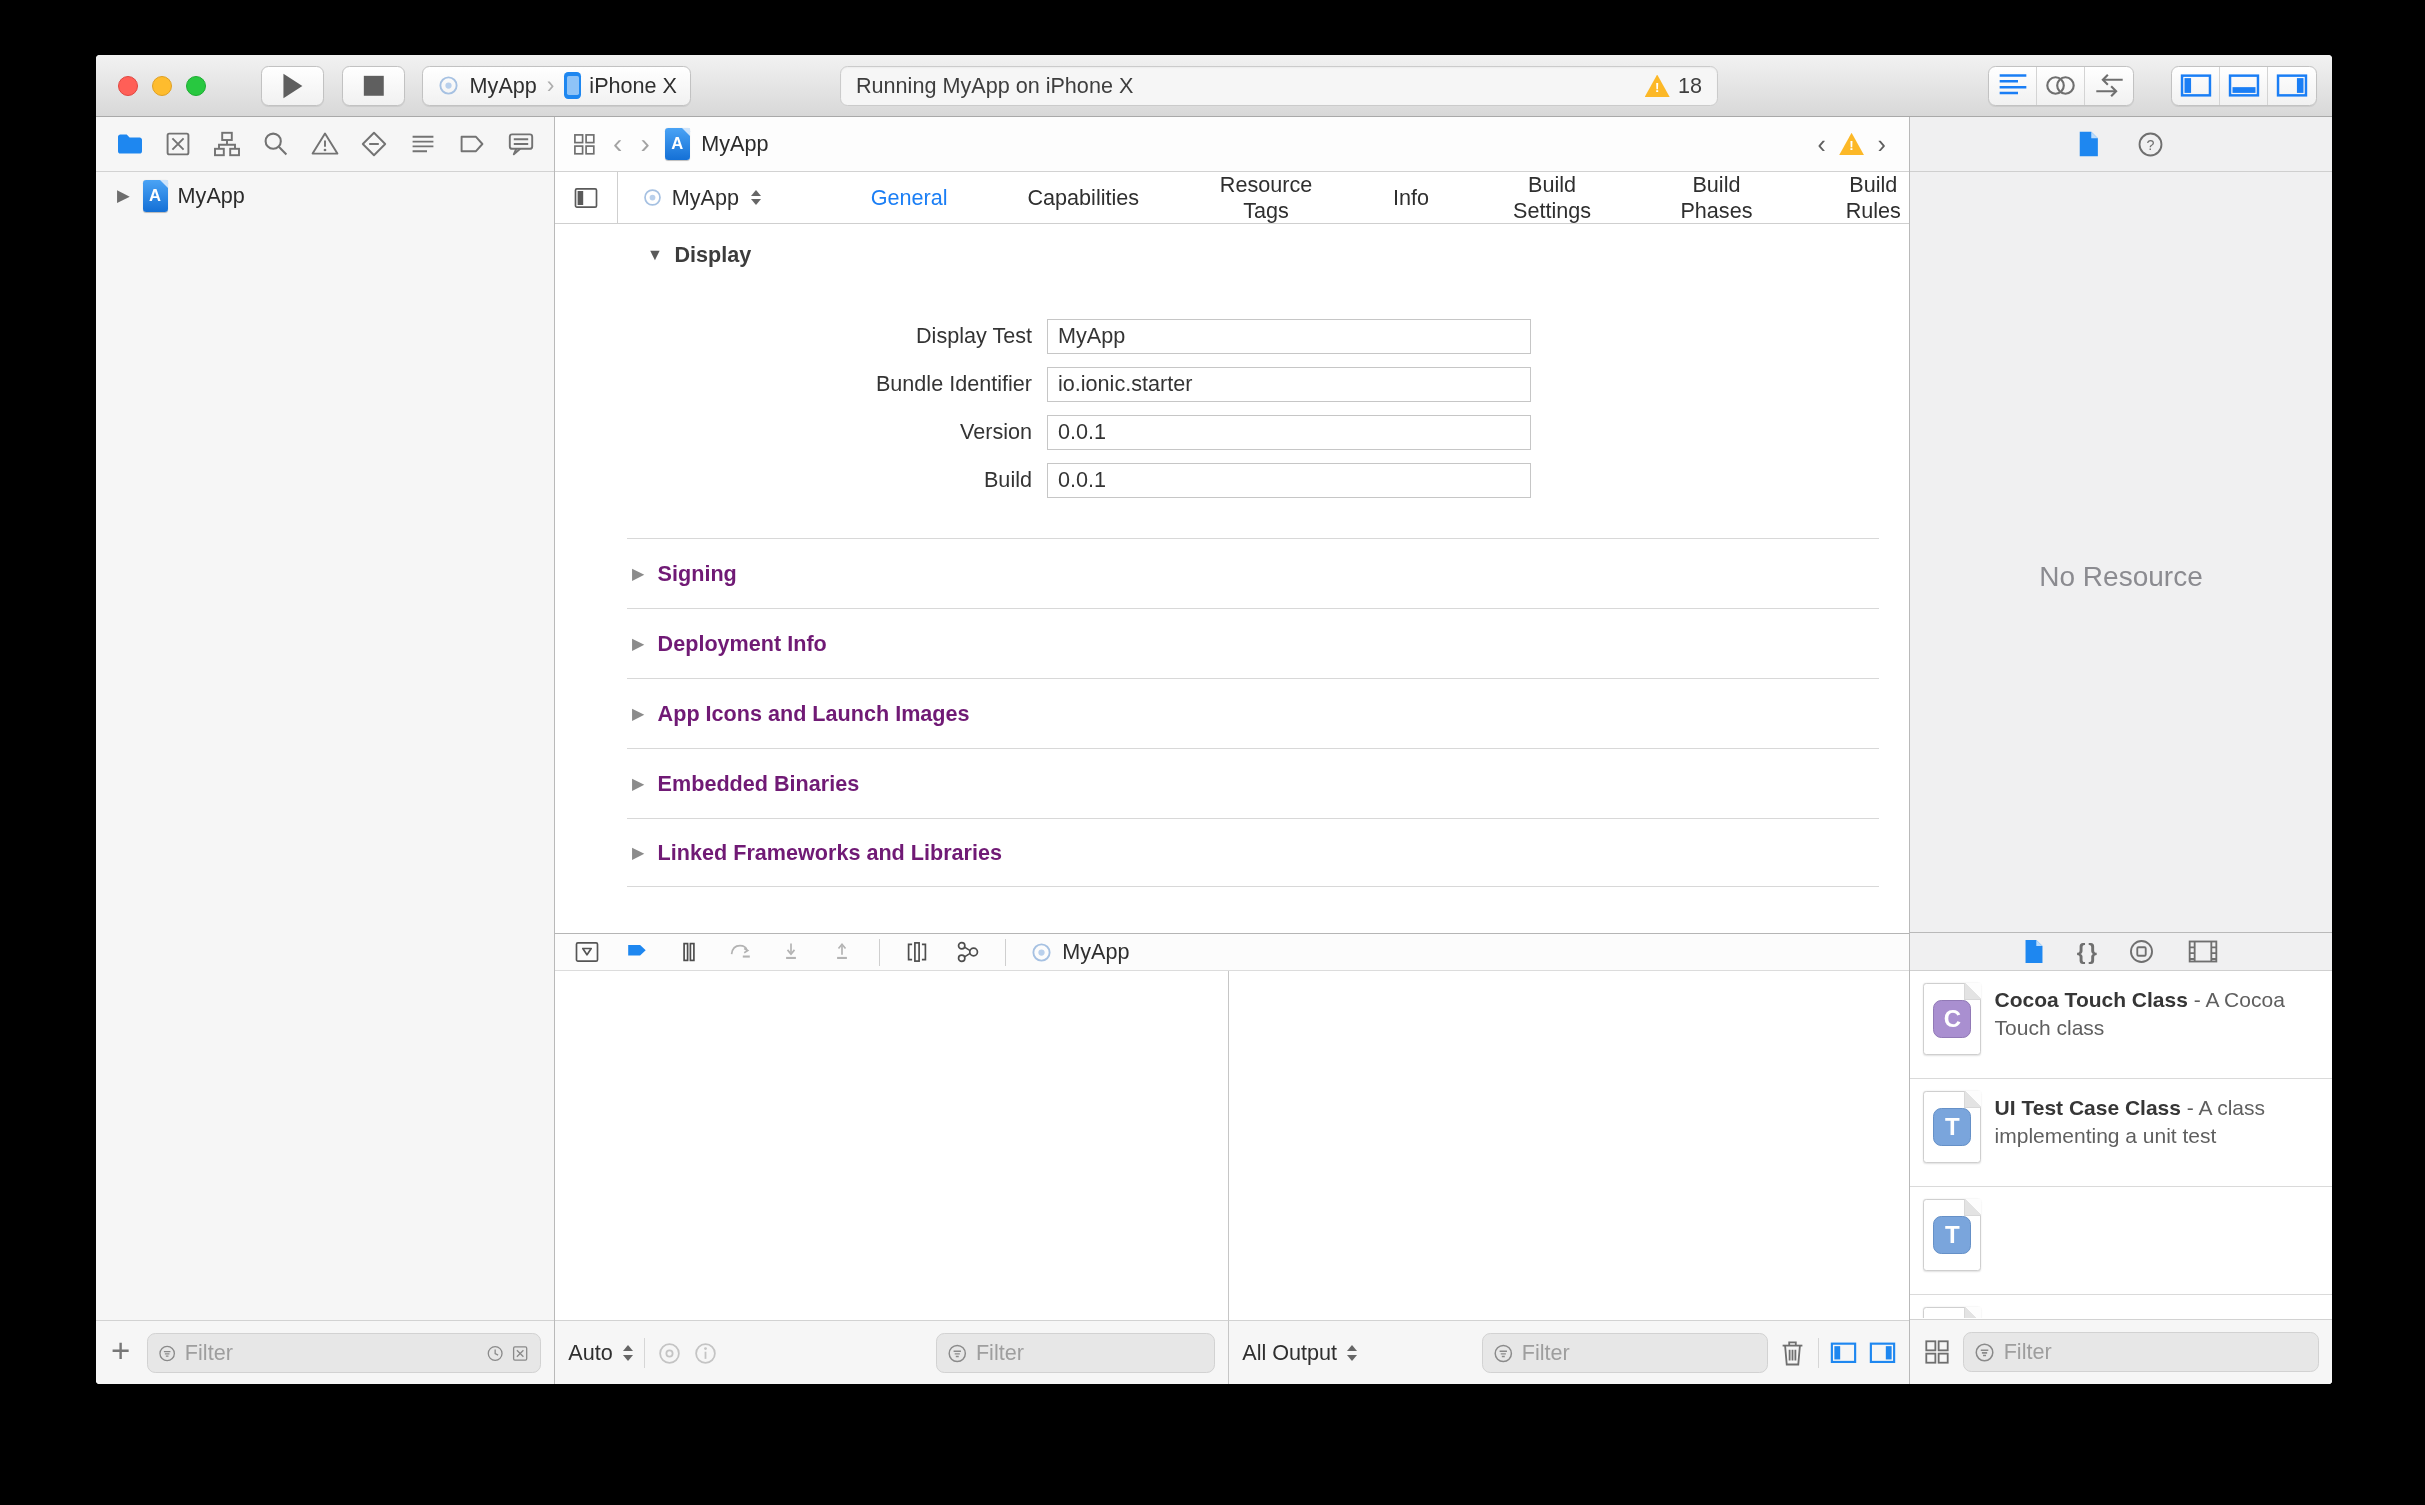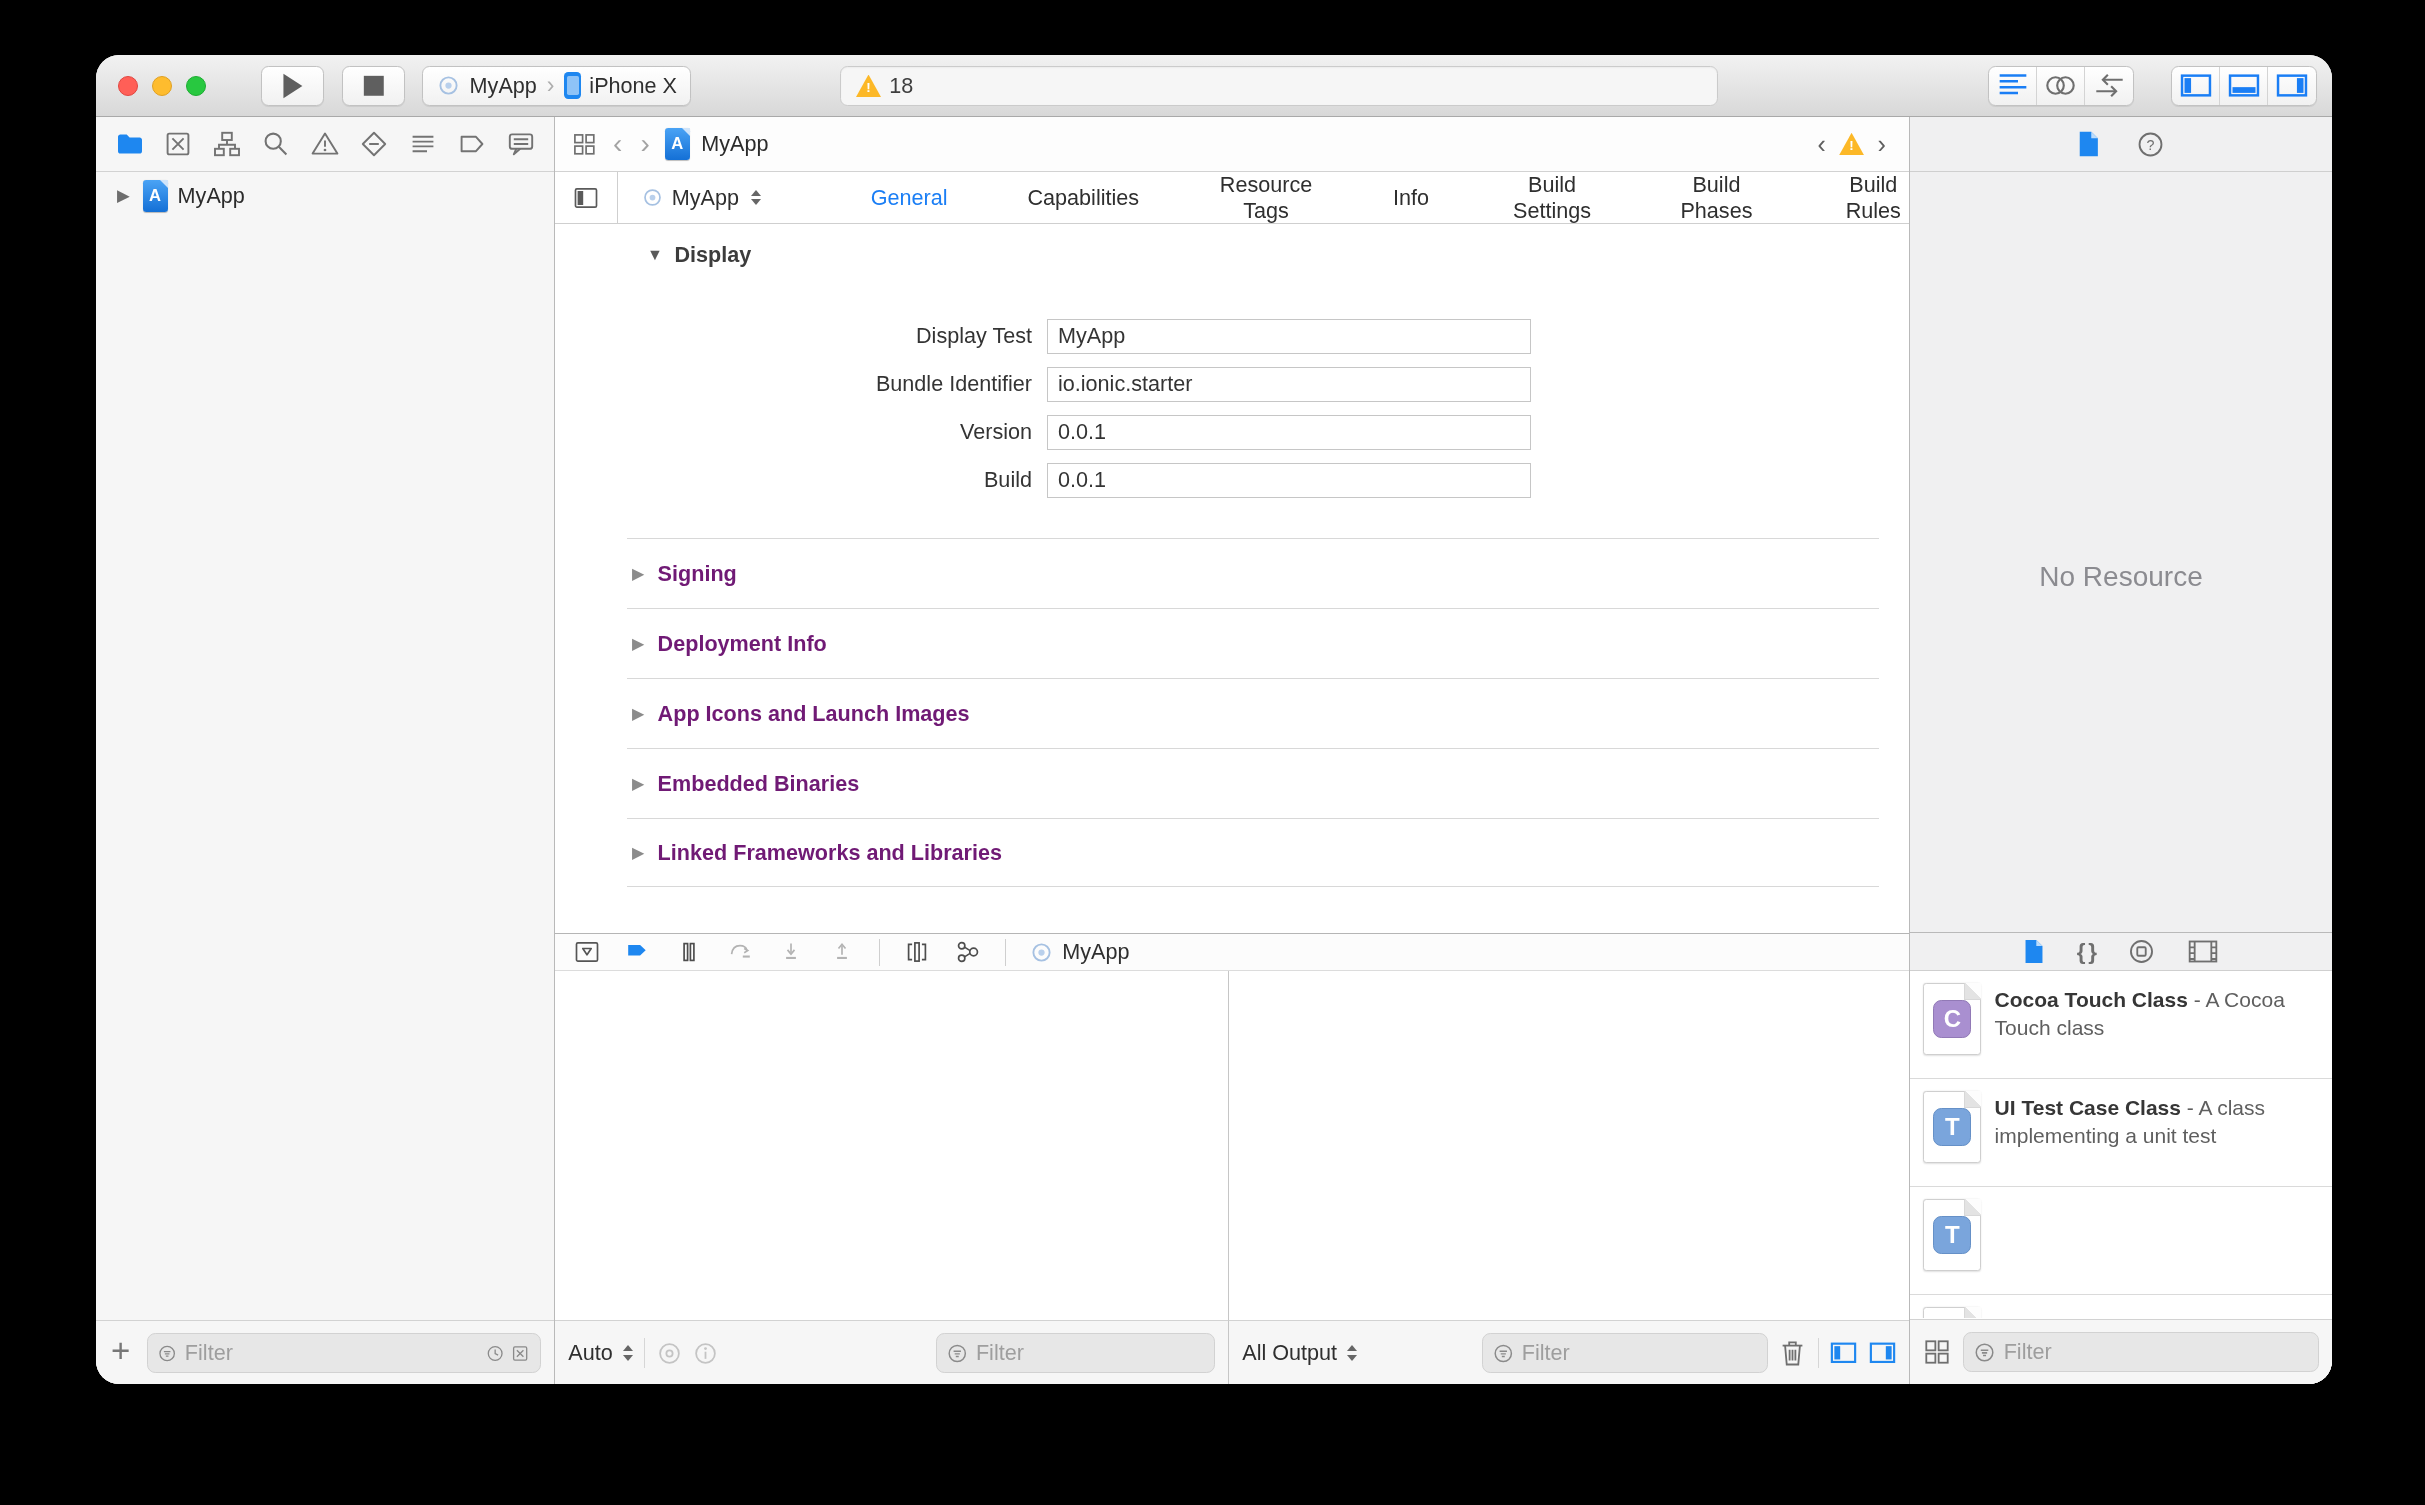--- a/index.html
+++ b/index.html
@@ -1,19 +1,19 @@
 <!DOCTYPE html>
 <html style="font-size:13.3px"><head>
 <meta charset="utf-8">
 <style>
   html,body{margin:0;padding:0;background:#000;width:2426px;height:1506px;overflow:hidden;
     font-family:"Liberation Sans",sans-serif;color:#333;-webkit-font-smoothing:antialiased;}
   *{box-sizing:border-box;}
   svg{display:block;}
-  .window{position:absolute;left:96px;top:55px;width:2236px;height:1329px;border-radius:23px;
+  .window{position:absolute;left:96px;top:55px;width:2236px;height:1329px;border-radius:4px;
     overflow:hidden;background:#fff;box-shadow:0 25px 67px rgba(0,0,0,.55);}
 
   
   .titlebar{position:relative;height:62px;background:linear-gradient(#f2f2f2,#d8d8d8);
     border-bottom:0.8px solid #a9a9a9;}
   .traffic{position:absolute;left:21.6px;top:21px;display:flex;gap:14px;}
   .dot{width:20px;height:20px;border-radius:50%;}
   .dot.red{background:#ff5f57;border:0.8px solid #e14640;}
   .dot.yellow{background:#febc2e;border:0.8px solid #dfa023;}
   .dot.green{background:#28c840;border:0.8px solid #1dad32;}
@@ -177,20 +177,21 @@
       <svg width="25" height="25" viewBox="0 0 40 40">
         <circle cx="20" cy="20" r="13" fill="none" stroke="#a6c1e2" stroke-width="3"></circle>
         <circle cx="20" cy="20" r="5" fill="#b9d0ec"></circle>
       </svg>
       <span>MyApp</span>
       <span class="crumb-sep">›</span>
       <span class="phone"></span>
       <span>iPhone X</span>
     </div>
     <div class="status-box">
+      <span class="status-msg">Running MyApp on iPhone X</span>
       <span class="warn">
           <span>!</span>
         </span>
       <span class="warn-count">18</span>
     </div>
     <div class="seg seg-editor">
       <button>
         <svg width="30" height="27" viewBox="0 0 36 32">
           <g stroke="#1a7ef5" stroke-width="3">
               <path d="M2 4 H34"></path>

